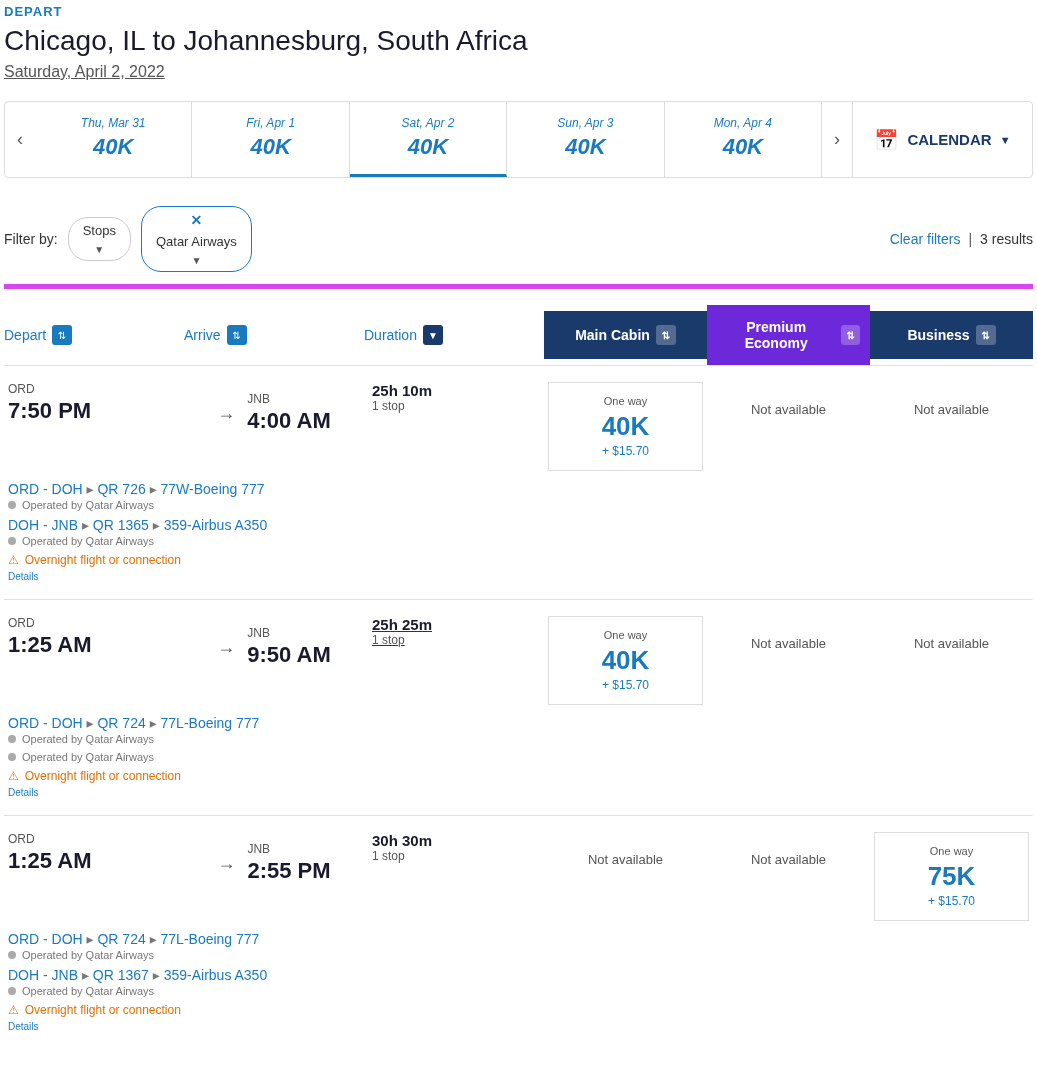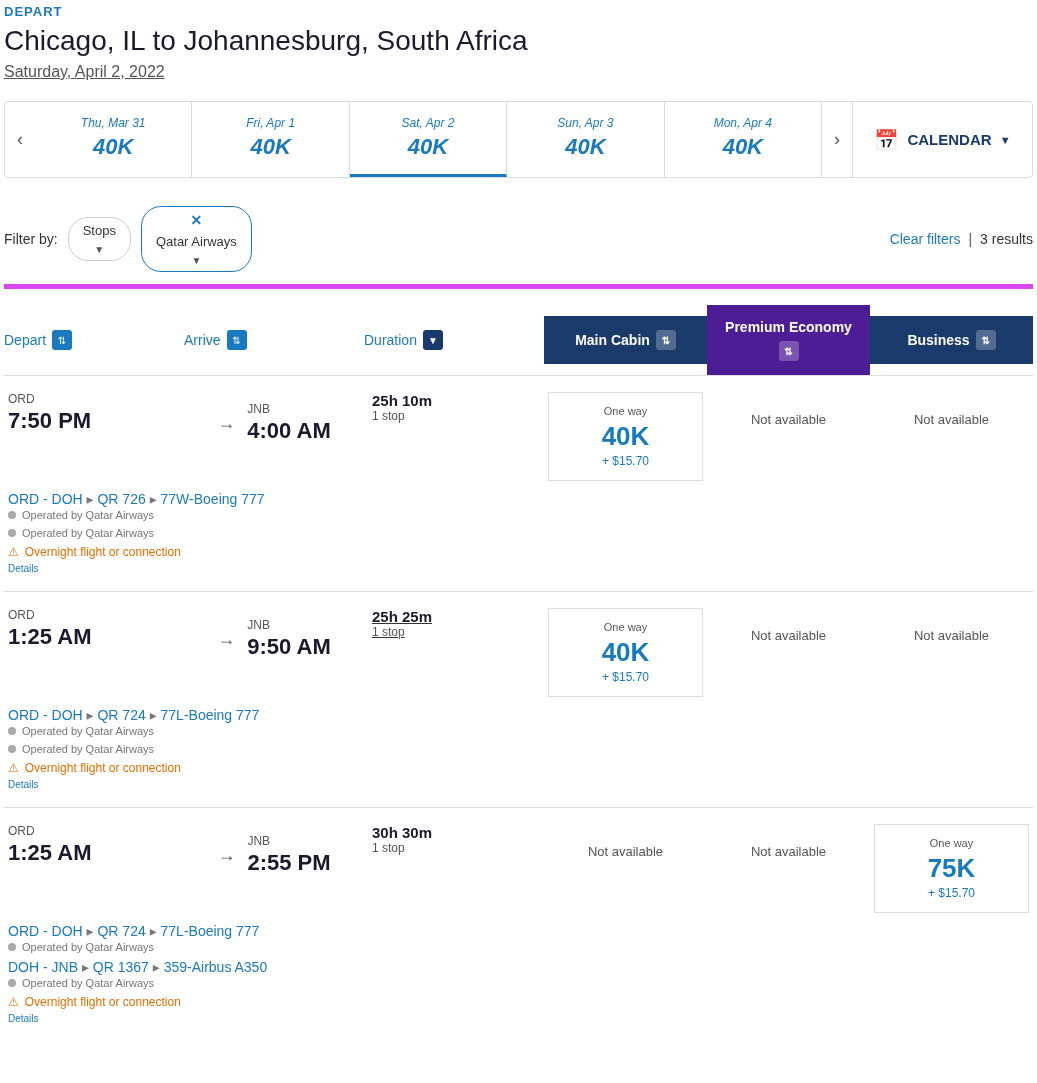--- a/index.html
+++ b/index.html
@@ -31,21 +31,21 @@
     .filter-right { margin-left: auto; font-size: 14px; color: #555; display: flex; align-items: center; gap: 8px; }
     .clear-filters { color: #1a7abf; cursor: pointer; text-decoration: none; }
     .results-count { color: #333; }
 
     
     .col-headers { display: grid; grid-template-columns: 180px 180px 180px 1fr 1fr 1fr; align-items: center; margin-bottom: 0; }
     .col-header-sort { display: flex; align-items: center; gap: 6px; font-size: 14px; color: #1a7abf; cursor: pointer; }
     .col-header-sort .sort-icon { width: 20px; height: 20px; background: #1a7abf; color: #fff; display: inline-flex; align-items: center; justify-content: center; border-radius: 3px; font-size: 10px; }
     .col-header-cabin { background: #1a3a6b; color: #fff; padding: 14px 10px; text-align: center; font-weight: bold; font-size: 14px; display: flex; align-items: center; justify-content: center; gap: 6px; }
     .col-header-cabin .sort-box { width: 20px; height: 20px; background: rgba(255,255,255,0.25); color: #fff; display: inline-flex; align-items: center; justify-content: center; border-radius: 3px; font-size: 10px; }
-    .col-header-cabin.premium { background: #4c1d95; flex-direction: column; }
+    .col-header-cabin.premium { background: #6d28d9; }
     .col-header-cabin.business { background: #1a3a6b; }
 
     
     .flight-row { border-top: 1px solid #e0e0e0; padding: 16px 0; }
     .flight-grid { display: grid; grid-template-columns: 180px 180px 180px 1fr 1fr 1fr; align-items: start; }
     .flight-cell { padding: 0 4px; }
     .airport-code { font-size: 12px; color: #555; margin-bottom: 2px; }
     .flight-time { font-size: 22px; font-weight: bold; color: #1a1a2e; }
     .arrow-cell { display: flex; align-items: center; justify-content: center; padding-top: 18px; color: #555; font-size: 18px; }
     .duration { font-size: 15px; color: #1a1a2e; font-weight: bold; }
@@ -187,20 +187,27 @@
         <span>ORD - DOH</span>
         <span style="color:#777;">▸</span>
         <span>QR 726</span>
         <span style="color:#777;">▸</span>
         <span>77W-Boeing 777</span>
       </div>
       <div class="operated-by">
         <span class="dot"></span>
         <span>Operated by Qatar Airways</span>
       </div>
+      <div class="flight-segment">
+        <span>DOH - JNB</span>
+        <span style="color:#777;">▸</span>
+        <span>QR 1365</span>
+        <span style="color:#777;">▸</span>
+        <span>359-Airbus A350</span>
+      </div>
       <div class="operated-by">
         <span class="dot"></span>
         <span>Operated by Qatar Airways</span>
       </div>
       <div class="overnight-warning">
         <span>⚠</span>
         <span>Overnight flight or connection</span>
       </div>
       <a class="details-link">Details</a>
     </div>

